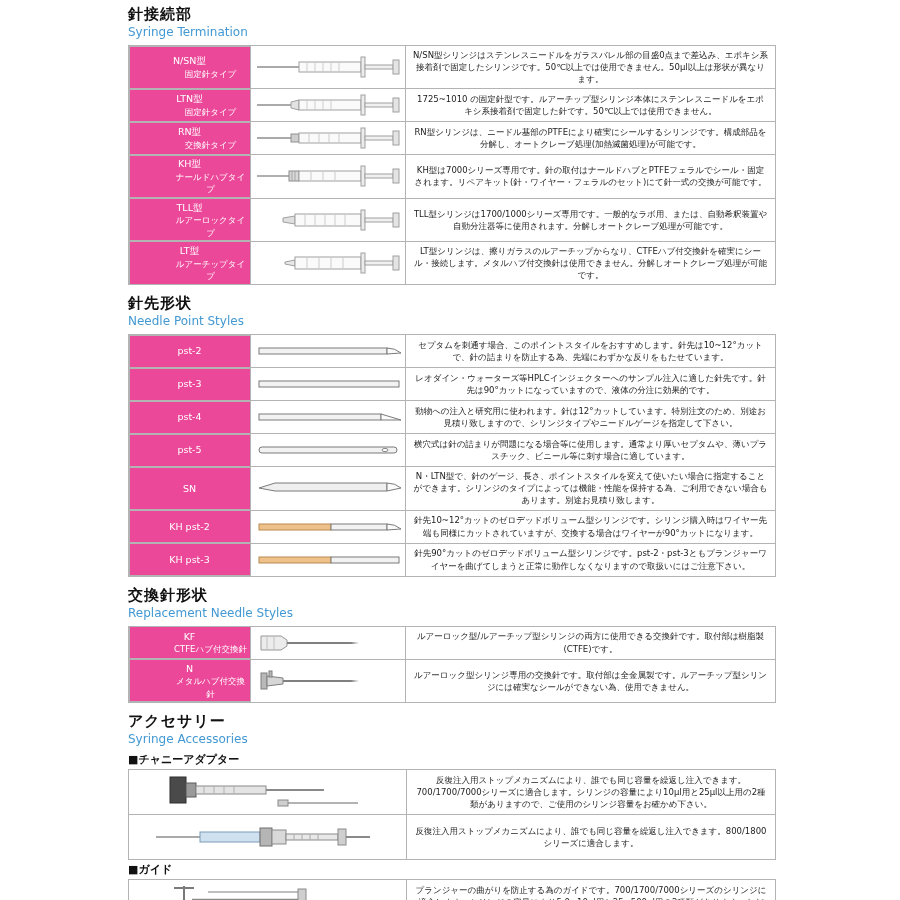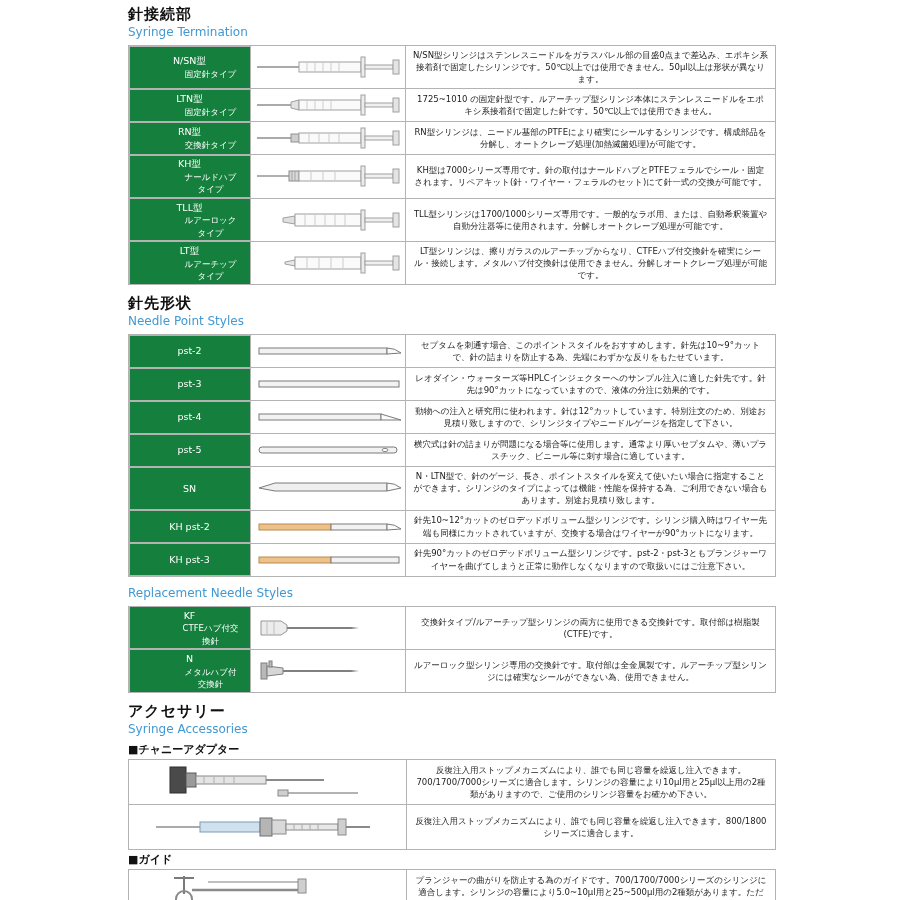--- a/index.html
+++ b/index.html
@@ -4,21 +4,21 @@
 <style>
   html,body{margin:0;padding:0;background:#ffffff;}
   body{font-family:"DejaVu Sans","Liberation Sans",sans-serif;color:#222;}
   .page{position:relative;width:899px;height:900px;background:#fff;overflow:hidden;text-decoration:underline;}
   .content{position:absolute;left:128px;top:5px;width:648px;}
   .sec{margin:0 0 9px 0;}
   .sec-title{font-size:15px;font-weight:bold;color:#111;margin:0 0 1px 0;letter-spacing:1px;}
   .sec-sub{font-size:12px;color:#4298d2;margin:0 0 6px 0;}
   table.tbl{border-collapse:collapse;width:648px;table-layout:fixed;margin:0;}
   table.tbl td{border:1px solid #b3b3b3;vertical-align:middle;}
-  td.lbl{background:#15803d;color:#fff;text-align:center;font-size:9px;line-height:1.45;padding:2px 11px;border:1px solid #ffffff;outline:1px solid #b3b3b3;outline-offset:-1px;}
+  td.lbl{background:#ec4899;color:#fff;text-align:center;font-size:9px;line-height:1.45;padding:2px 1px;border:1px solid #ffffff;outline:1px solid #b3b3b3;outline-offset:-1px;}
   td.lbl .t1{font-size:9.5px;}
   td.lbl .t2{font-size:8.5px;margin-left:42px;}
   td.img{background:#fff;text-align:center;padding:2px 4px;}
   td.img svg{display:block;margin:0 auto;}
   td.desc{font-size:8.5px;line-height:1.42;padding:3px 7px;color:#1c1c1c;text-align:center;}
   .grp-label{font-size:11px;font-weight:bold;color:#111;margin:2px 0 2px 0;}
   .row-h{height:33px;}
   .row-tall{height:45px;}
 </style>
 </head>
@@ -180,21 +180,21 @@
             <tr class="row-h">
         <td class="lbl">
                 <div class="t1">pst-2</div>
               </td>
         <td class="img">
           <svg width="148" height="16" viewBox="0 0 148 16">
                   <rect x="4" y="5" width="128" height="6" fill="#f2f2f2" stroke="#7a7a7a"></rect>
                   <path d="M132 5 Q140 5 146 10 L132 11 Z" fill="#fbfbfb" stroke="#7a7a7a"></path>
                 </svg>
         </td>
-        <td class="desc">セプタムを刺通す場合、このポイントスタイルをおすすめします。針先は10~9°カットで、針の詰まりを防止する為、先端にわずかな反りをもたせています。</td>
+        <td class="desc">セプタムを刺通す場合、このポイントスタイルをおすすめします。針先は10~12°カットで、針の詰まりを防止する為、先端にわずかな反りをもたせています。</td>
       </tr>
       <tr class="row-h">
         <td class="lbl">
                 <div class="t1">pst-3</div>
               </td>
         <td class="img">
           <svg width="148" height="16" viewBox="0 0 148 16">
                   <rect x="4" y="5" width="140" height="6" fill="#f2f2f2" stroke="#7a7a7a"></rect>
                 </svg>
         </td>
@@ -259,20 +259,21 @@
                   <rect x="76" y="5" width="68" height="6" fill="#f2f2f2" stroke="#7a7a7a"></rect>
                 </svg>
         </td>
         <td class="desc">針先90°カットのゼロデッドボリューム型シリンジです。pst-2・pst-3ともプランジャーワイヤーを曲げてしまうと正常に動作しなくなりますので取扱いにはご注意下さい。</td>
       </tr>
     </tbody>
         </table>
   </div>
 
   <div class="sec">
+    <div class="sec-title">交換針形状</div>
     <div class="sec-sub">Replacement Needle Styles</div>
     <table class="tbl">
       <colgroup>
             <col style="width:122px">
             <col style="width:155px">
             <col>
           </colgroup>
       <tbody>
             <tr class="row-h">
         <td class="lbl">
@@ -281,21 +282,21 @@
         </td>
         <td class="img">
           <svg width="148" height="22" viewBox="0 0 148 22">
                   <polygon points="6,4 26,4 32,8 32,14 26,18 6,18" fill="#ececec" stroke="#979797"></polygon>
                   <line x1="12" y1="4" x2="12" y2="18" stroke="#c0c0c0"></line>
                   <line x1="19" y1="4" x2="19" y2="18" stroke="#c0c0c0"></line>
                   <line x1="32" y1="11" x2="96" y2="11" stroke="#808080" stroke-width="2"></line>
                   <polygon points="96,10 104,11 96,12" fill="#808080"></polygon>
                 </svg>
         </td>
-        <td class="desc">交換針タイプ/ルアーチップ型シリンジの両方に使用できる交換針です。取付部は樹脂製(CTFE)です。</td>
+        <td class="desc">ルアーロック型/ルアーチップ型シリンジの両方に使用できる交換針です。取付部は樹脂製(CTFE)です。</td>
       </tr>
       <tr class="row-h">
         <td class="lbl">
           <div class="t1">N</div>
           <div class="t2">メタルハブ付交換針</div>
         </td>
         <td class="img">
           <svg width="148" height="22" viewBox="0 0 148 22">
                   <rect x="6" y="3" width="6" height="16" fill="#b9b9b9" stroke="#7e7e7e"></rect>
                   <polygon points="12,6 28,8 28,14 12,16" fill="#d6d6d6" stroke="#7e7e7e"></polygon>

